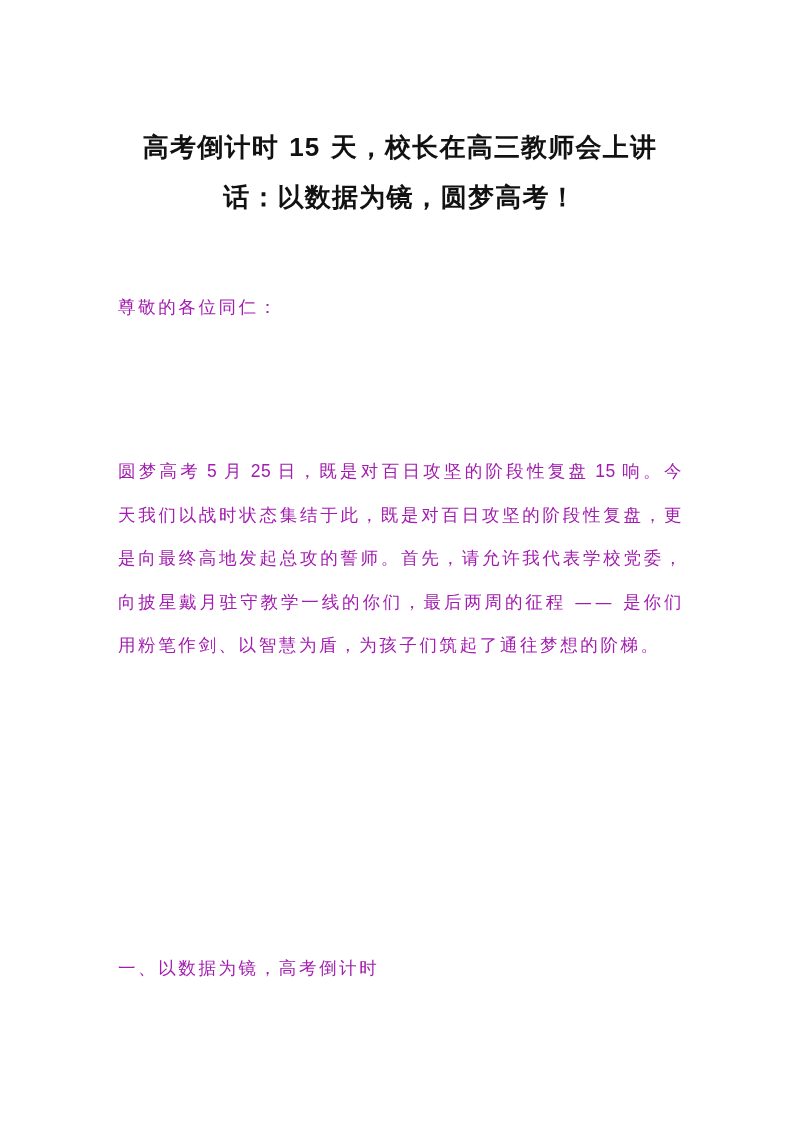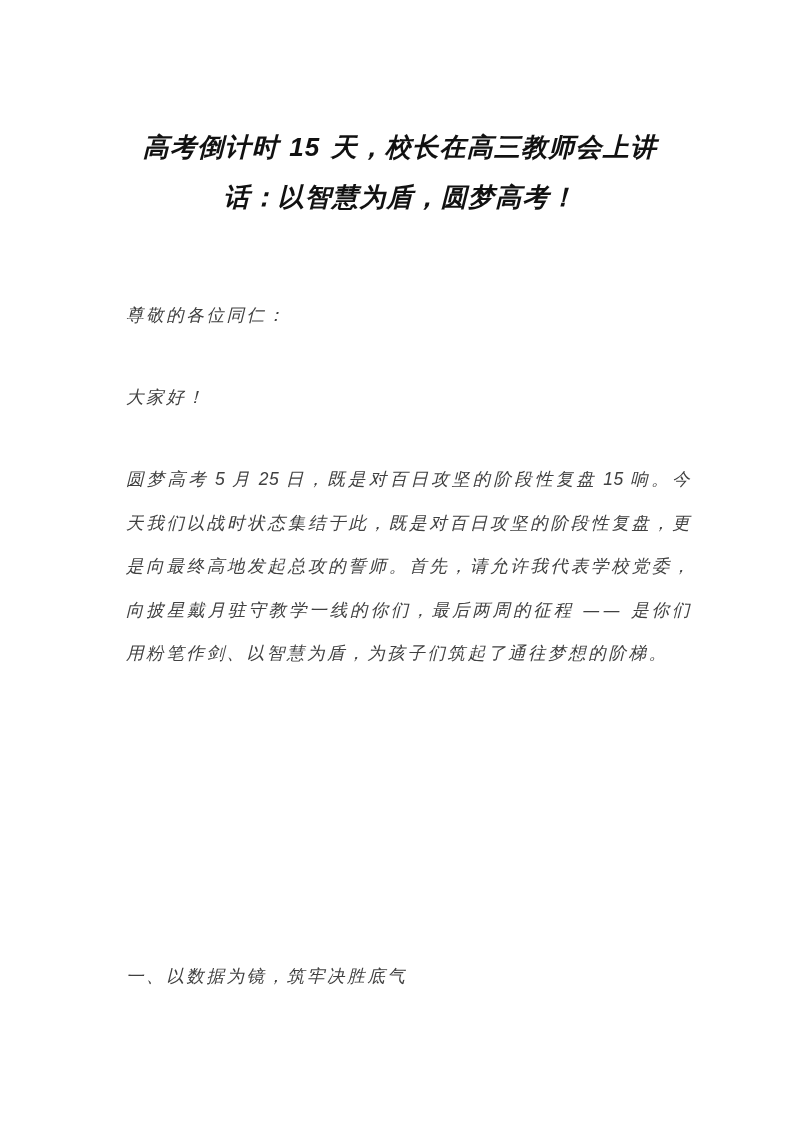--- a/index.html
+++ b/index.html
@@ -14,21 +14,20 @@
     overflow: hidden;
     font-family: "DejaVu Sans", "Liberation Sans", sans-serif;
     color: #1a1a1a;
   }
   .page {
     position: absolute;
     left: 0; top: 0;
     width: 793px;
     height: 1122px;
     background: #ffffff;
-    font-style: italic;
   }
   .title {
     position: absolute;
     left: 110px;
     top: 122px;
     width: 580px;
     text-align: center;
     font-size: 26px;
     font-weight: bold;
     line-height: 50px;
@@ -40,46 +39,45 @@
     font-weight: bold;
   }
   .para {
     position: absolute;
     left: 118px;
     width: 566px;
     font-size: 17.5px;
     line-height: 43.5px;
     letter-spacing: 2.6px;
     text-align: justify;
-    color: #404040;
-    margin: 8px;
+    color: #a21caf;
+    margin: 0;
   }
   .para .num {
     font-family: "Liberation Sans", sans-serif;
     letter-spacing: 0.5px;
     padding: 0 6px;
   }
   #p-salutation { top: 286px; }
   #p-greeting   { top: 368px; }
   #p-intro      { top: 450px; }
   #p-body       { top: 726px; }
   #p-heading1   { top: 947px; }
 </style>
 </head>
 <body>
 
 <div class="page">
 
   <div class="title">
     <div><span>高考倒计时</span> <span class="num">15</span> <span>天，校长在高三教师会上讲</span></div>
-    <div>话：以智慧为盾，圆梦高考！</div>
+    <div>话：以数据为镜，圆梦高考！</div>
   </div>
 
   <p class="para" id="p-salutation">尊敬的各位同仁：</p>
 
-  <p class="para" id="p-greeting">大家好！</p>
 
   <p class="para" id="p-intro"><span>圆梦高考</span><span class="num">5</span><span>月</span><span class="num">25</span><span>日，既是对百日攻坚的阶段性复盘</span><span class="num">15</span><span>响。今天我们以战时状态集结于此，既是对百日攻坚的阶段性复盘，更是向最终高地发起总攻的誓师。首先，请允许我代表学校党委，向披星戴月驻守教学一线的你们，最后两周的征程 —— 是你们用粉笔作剑、以智慧为盾，为孩子们筑起了通往梦想的阶梯。</span></p>
 
 
-  <p class="para" id="p-heading1">一、以数据为镜，筑牢决胜底气</p>
+  <p class="para" id="p-heading1">一、以数据为镜，高考倒计时</p>
 
 </div>
 
 </body></html>

